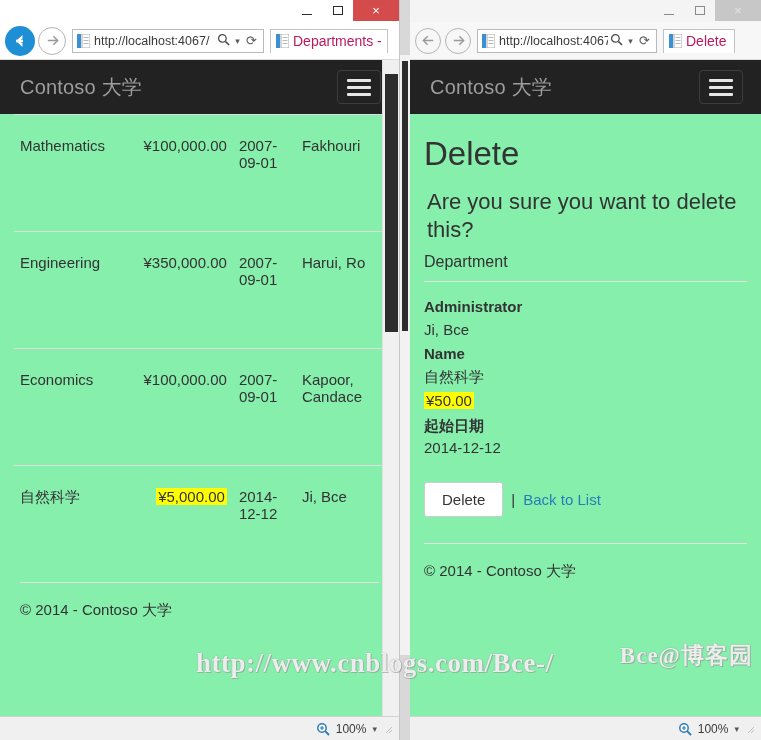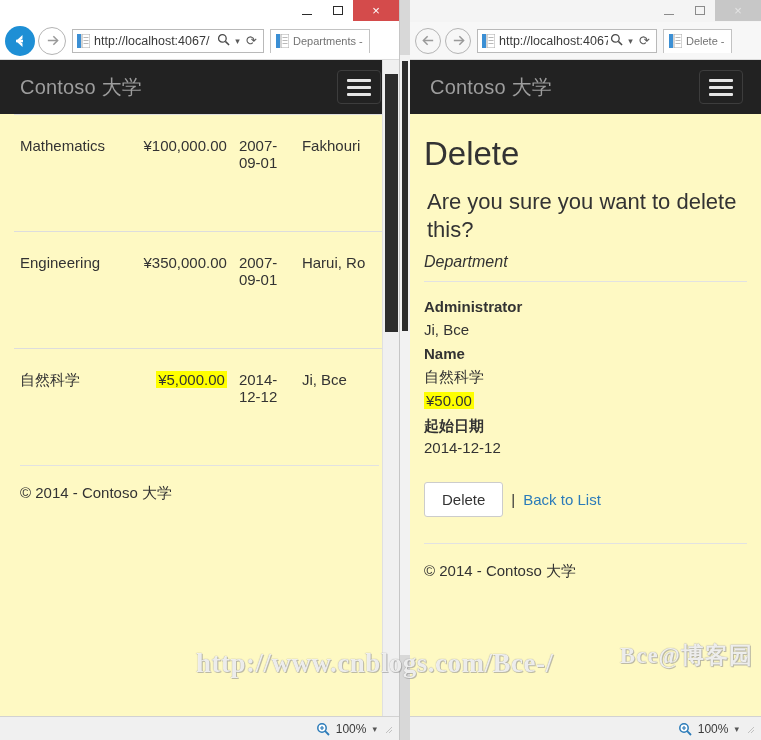--- a/index.html
+++ b/index.html
@@ -66,24 +66,24 @@
   .addr-ico { flex: 0 0 auto; width: 17px; text-align: center; color: #5a5a5a; font-size: 13px; }
   .addr-caret { flex: 0 0 auto; width: 11px; color: #5a5a5a; font-size: 9px; text-align:center;}
 
   .tabstrip { display: flex; align-items: flex-end; height: 24px; margin-left: 6px; }
   .tab {
     height: 24px; border: 1px solid #c3c3c3; border-bottom: none;
     background: #ffffff; display: flex; align-items: center;
     padding: 0 6px 0 5px; max-width: 118px; overflow: hidden;
   }
   .win-right .tab { max-width: 72px; }
-  .tabtext { font-size: 11px; color: #737373; white-space: nowrap; overflow: hidden; text-align: right; }
-
-  
-  .viewport { position: relative; background: #fef9c3; overflow: hidden; }
+  .tabtext { font-size: 14px; color: #be185d; white-space: nowrap; overflow: hidden; text-align: right; }
+
+  
+  .viewport { position: relative; background: #86efac; overflow: hidden; }
   .win-left  .viewport { height: 658px; border-top: 1px solid #dcdcdc; }
   .win-right .viewport { height: 658px; border-top: 1px solid #dcdcdc; }
 
   .navbar-app {
     background: #222222; color: #b6b6b6;
     height: 54px; display: flex; align-items: center; justify-content: space-between;
     padding: 0 18px 0 20px;
   }
   .brand { font-size: 20px; color: #9d9d9d; letter-spacing: .2px; }
   .hamburger {
@@ -108,21 +108,21 @@
   td.c-date   { width: 17%; }
   td.c-admin  { width: 24%; }
   .hl { background: #ffff00; padding: 0 2px; }
 
   .footer-rule { border-top: 1px solid #e2e2e2; margin: 0 6px; }
   .copy { font-size: 15px; color: #333333; padding: 18px 6px 0 6px; }
 
   
   .h1 { font-size: 33px; color: #333333; font-weight: normal; margin: 22px 0 16px 0; line-height: 1.1; }
   .h3 { font-size: 22px; color: #333333; font-weight: normal; margin: 0 0 10px 3px; line-height: 1.25; }
-  .h4 { font-size: 16px; color: #333333; font-weight: normal; margin: 0 0 10px 0; font-style: italic; }
+  .h4 { font-size: 16px; color: #333333; font-weight: normal; margin: 0 0 10px 0; }
   .hr { border-top: 1px solid #e2e2e2; margin: 10px 0 14px 0; }
   dl.dl { margin: 0; }
   dl.dl dt { font-size: 15px; font-weight: bold; color: #333333; margin: 0; line-height: 1.5; }
   dl.dl dd { font-size: 15px; color: #333333; margin: 0 0 2px 0; line-height: 1.5; }
   .actions { margin-top: 22px; display: flex; align-items: center; gap: 8px; }
   .btn-delete {
     border: 1px solid #cccccc; background: #ffffff; color: #333333;
     font-size: 15px; padding: 9px 17px; font-family: "Liberation Sans", sans-serif;
     border-radius: 3px; line-height: 1;
   }
@@ -242,20 +242,26 @@
               <td class="c-date">2007-09-01</td>
               <td class="c-admin">Fakhouri</td>
             </tr>
             <tr>
               <td class="c-name">Engineering</td>
               <td class="c-budget"><span>¥350,000.00</span></td>
               <td class="c-date">2007-09-01</td>
               <td class="c-admin">Harui, Ro</td>
             </tr>
             <tr>
+              <td class="c-name">Economics</td>
+              <td class="c-budget"><span>¥100,000.00</span></td>
+              <td class="c-date">2007-09-01</td>
+              <td class="c-admin">Kapoor, Candace</td>
+            </tr>
+            <tr>
               <td class="c-name">自然科学</td>
               <td class="c-budget"><span class="hl">¥5,000.00</span></td>
               <td class="c-date">2014-12-12</td>
               <td class="c-admin">Ji, Bce</td>
             </tr>
           </tbody>
         </table>
         <div class="footer-rule"></div>
         <div class="copy">© 2014 - Contoso 大学</div>
       </div>

